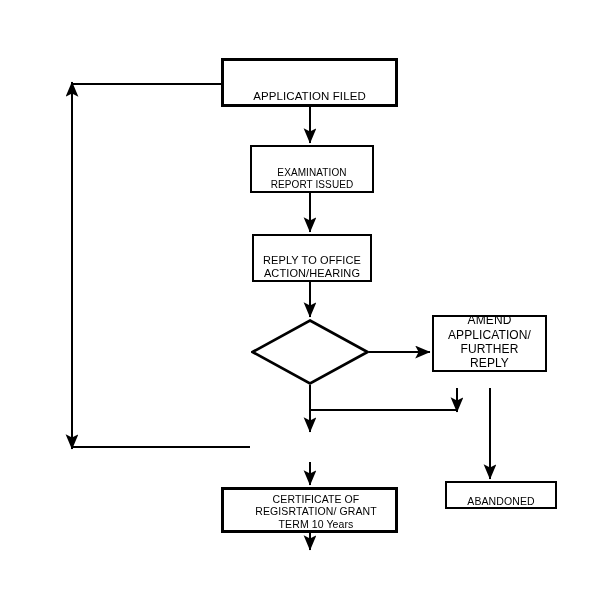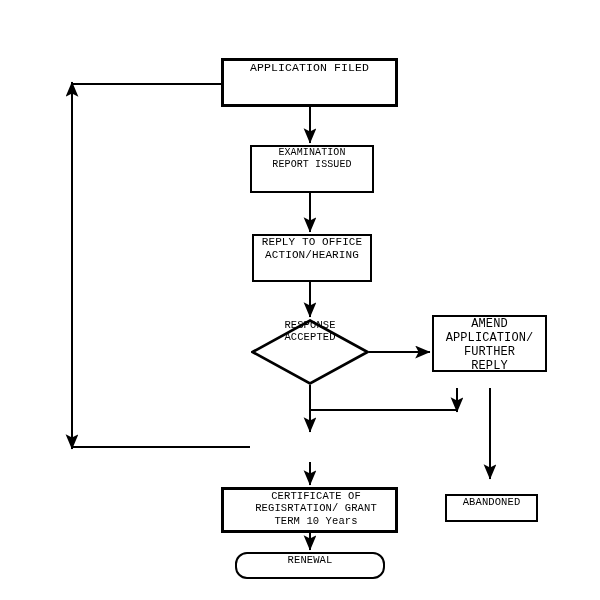--- a/index.html
+++ b/index.html
@@ -25,28 +25,27 @@
     left: 0;
     top: 0;
     width: 600px;
     height: 600px;
   }
   .node {
     position: absolute;
     box-sizing: border-box;
     background: #ffffff;
     display: flex;
-    align-items: flex-start;
+    align-items: flex-end;
     justify-content: center;
     text-align: center;
     line-height: 1.18;
     letter-spacing: 0.1px;
     color: #000000;
     z-index: 3;
-    font-family: Liberation Mono, monospace;
   }
   .node .lbl {
     display: block;
     white-space: pre-line;
   }
   .box-thick {
     border: 3px solid #000000;
   }
   .box-thin {
     border: 2px solid #000000;
@@ -56,21 +55,21 @@
     border-radius: 12px;
   }
   
   #n-application  { left: 221px; top: 58px;  width: 177px; height: 49px;  font-size: 11.5px; }
   #n-examination  { left: 250px; top: 145px; width: 124px; height: 48px;  font-size: 10px;  }
   #n-reply        { left: 252px; top: 234px; width: 120px; height: 48px;  font-size: 11px;  }
   #n-amend        { left: 432px; top: 315px; width: 115px; height: 57px;  font-size: 12px; }
   #n-acceptance   { left: 250px; top: 434px; width: 122px; height: 28px;  font-size: 10.5px; }
   #n-certificate  { left: 221px; top: 487px; width: 177px; height: 46px;  font-size: 10.5px; padding-left: 13px; }
   #n-renewal      { left: 235px; top: 552px; width: 150px; height: 27px;  font-size: 10.5px; }
-  #n-abandoned    { left: 445px; top: 481px; width: 93px;  height: 28px;  font-size: 10.5px; margin-top: 13px; }
+  #n-abandoned    { left: 445px; top: 481px; width: 112px;  height: 28px;  font-size: 10.5px; }
 
   
   #n-response {
     left: 251px;
     top: 319px;
     width: 118px;
     height: 66px;
     border: none;
     background: transparent;
     font-size: 10.5px;
@@ -136,39 +135,34 @@
 
   <div class="node box-thin" id="n-reply">
     <span class="lbl">REPLY TO OFFICE
 ACTION/HEARING</span>
   </div>
 
   <div class="node" id="n-response">
     <svg class="diamond-shape" viewBox="0 0 118 66" preserveAspectRatio="none" xmlns="http://www.w3.org/2000/svg">
       <polygon points="59,1.5 116.5,33 59,64.5 1.5,33" fill="#ffffff" stroke="#000000" stroke-width="2.6"></polygon>
     </svg>
-    <span class="lbl">RESPONSE
-ACCEPTED</span>
   </div>
 
   <div class="node box-thin" id="n-amend">
     <span class="lbl">AMEND
 APPLICATION/
 FURTHER
 REPLY</span>
   </div>
 
 
   <div class="node box-thick" id="n-certificate">
     <span class="lbl">CERTIFICATE OF
 REGISRTATION/ GRANT
 TERM 10 Years</span>
   </div>
 
-  <div class="node box-round" id="n-renewal">
-    <span class="lbl">RENEWAL</span>
-  </div>
 
   <div class="node box-thin" id="n-abandoned">
     <span class="lbl">ABANDONED</span>
   </div>
 
 </div>
 
 </body></html>

